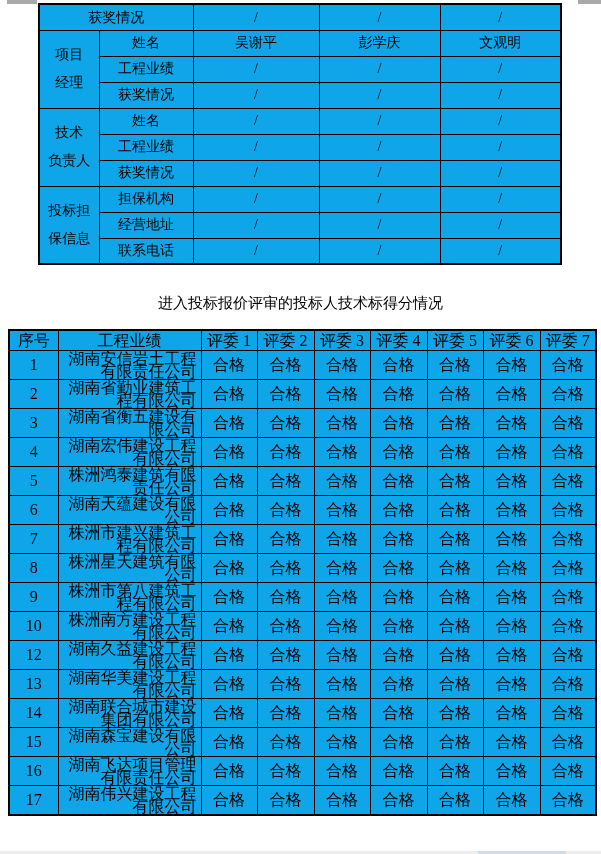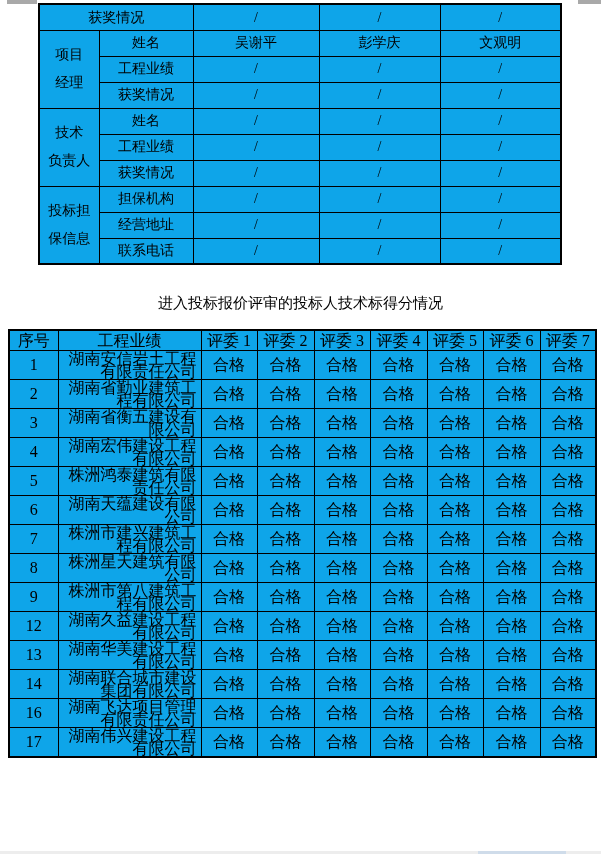--- a/index.html
+++ b/index.html
@@ -302,20 +302,31 @@
         <td class="name">株洲市第八建筑工程有限公司</td>
         <td class="score">合格</td>
         <td class="score">合格</td>
         <td class="score">合格</td>
         <td class="score">合格</td>
         <td class="score">合格</td>
         <td class="score">合格</td>
         <td class="score">合格</td>
       </tr>
       <tr class="double">
+        <td class="no">10</td>
+        <td class="name">株洲南方建设工程有限公司</td>
+        <td class="score">合格</td>
+        <td class="score">合格</td>
+        <td class="score">合格</td>
+        <td class="score">合格</td>
+        <td class="score">合格</td>
+        <td class="score">合格</td>
+        <td class="score">合格</td>
+      </tr>
+      <tr class="double">
         <td class="no">12</td>
         <td class="name">湖南久益建设工程有限公司</td>
         <td class="score">合格</td>
         <td class="score">合格</td>
         <td class="score">合格</td>
         <td class="score">合格</td>
         <td class="score">合格</td>
         <td class="score">合格</td>
         <td class="score">合格</td>
       </tr>
@@ -334,20 +345,31 @@
         <td class="no">14</td>
         <td class="name">湖南联合城市建设集团有限公司</td>
         <td class="score">合格</td>
         <td class="score">合格</td>
         <td class="score">合格</td>
         <td class="score">合格</td>
         <td class="score">合格</td>
         <td class="score">合格</td>
         <td class="score">合格</td>
       </tr>
+      <tr class="single">
+        <td class="no">15</td>
+        <td class="name">湖南森宝建设有限公司</td>
+        <td class="score">合格</td>
+        <td class="score">合格</td>
+        <td class="score">合格</td>
+        <td class="score">合格</td>
+        <td class="score">合格</td>
+        <td class="score">合格</td>
+        <td class="score">合格</td>
+      </tr>
       <tr class="double">
         <td class="no">16</td>
         <td class="name">湖南飞达项目管理有限责任公司</td>
         <td class="score">合格</td>
         <td class="score">合格</td>
         <td class="score">合格</td>
         <td class="score">合格</td>
         <td class="score">合格</td>
         <td class="score">合格</td>
         <td class="score">合格</td>

